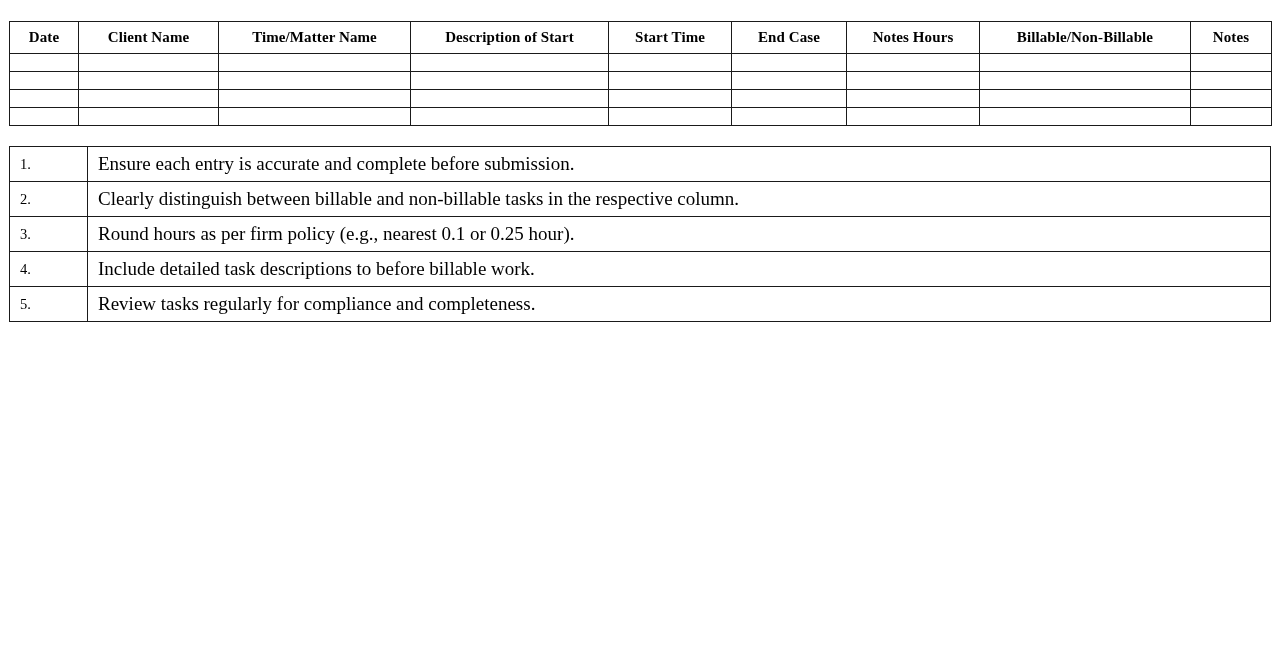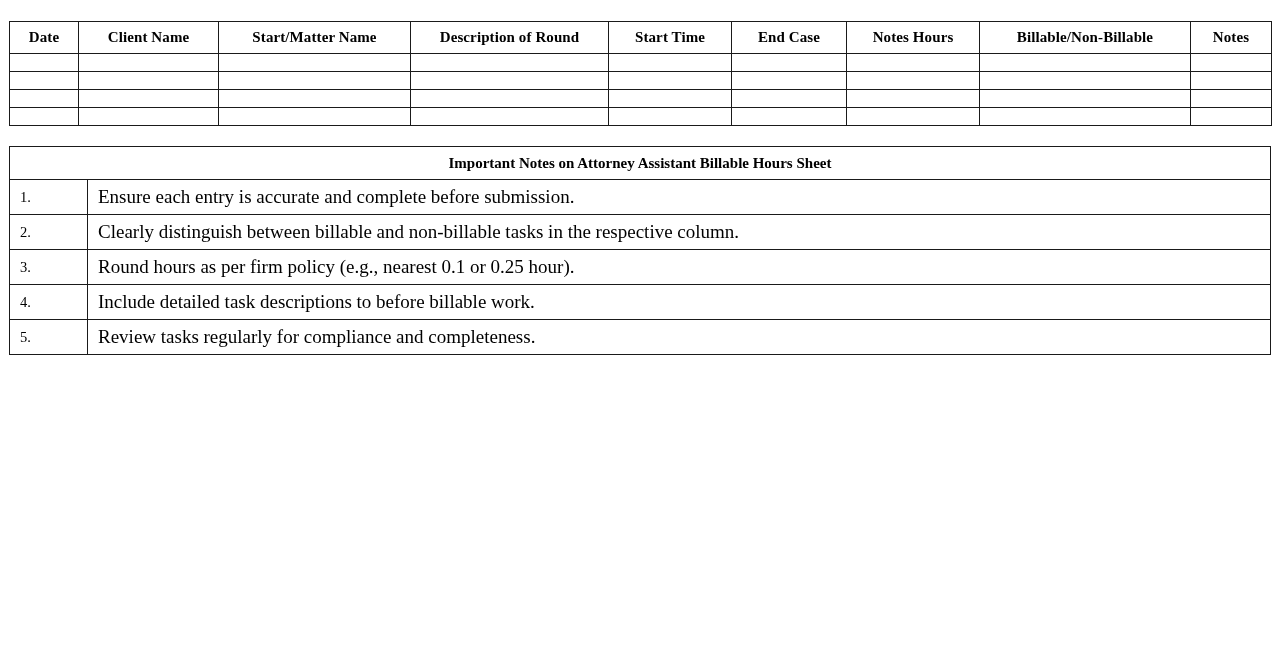--- a/index.html
+++ b/index.html
@@ -105,22 +105,22 @@
         <col style="width: 123px;">
         <col style="width: 115px;">
         <col style="width: 133px;">
         <col style="width: 211px;">
         <col style="width: 81px;">
       </colgroup>
     <thead>
       <tr>
           <th class="hdr">Date</th>
           <th class="hdr">Client Name</th>
-          <th class="hdr">Start/Matter Name</th>
-          <th class="hdr">Description of Round</th>
+          <th class="hdr">Time/Matter Name</th>
+          <th class="hdr">Description of Start</th>
           <th class="hdr">Start Time</th>
           <th class="hdr">End Case</th>
           <th class="hdr">Notes Hours</th>
           <th class="hdr">Billable/Non-Billable</th>
           <th class="hdr">Notes</th>
         </tr>
     </thead>
     <tbody>
         <tr>
           <td class="entry-cell"></td>
@@ -168,23 +168,20 @@
         </tr>
       </tbody>
   </table>
 
   <table class="grid" id="notes-table">
     <colgroup>
       <col style="width:78px">
       <col>
     </colgroup>
     <tbody>
-      <tr>
-        <td class="notes-title" colspan="2">Important Notes on Attorney Assistant Billable Hours Sheet</td>
-      </tr>
     <tr>
           <td class="note-num">1.</td>
           <td class="note-text">Ensure each entry is accurate and complete before submission.</td>
         </tr>
         <tr>
           <td class="note-num">2.</td>
           <td class="note-text">Clearly distinguish between billable and non-billable tasks in the respective column.</td>
         </tr>
         <tr>
           <td class="note-num">3.</td>

